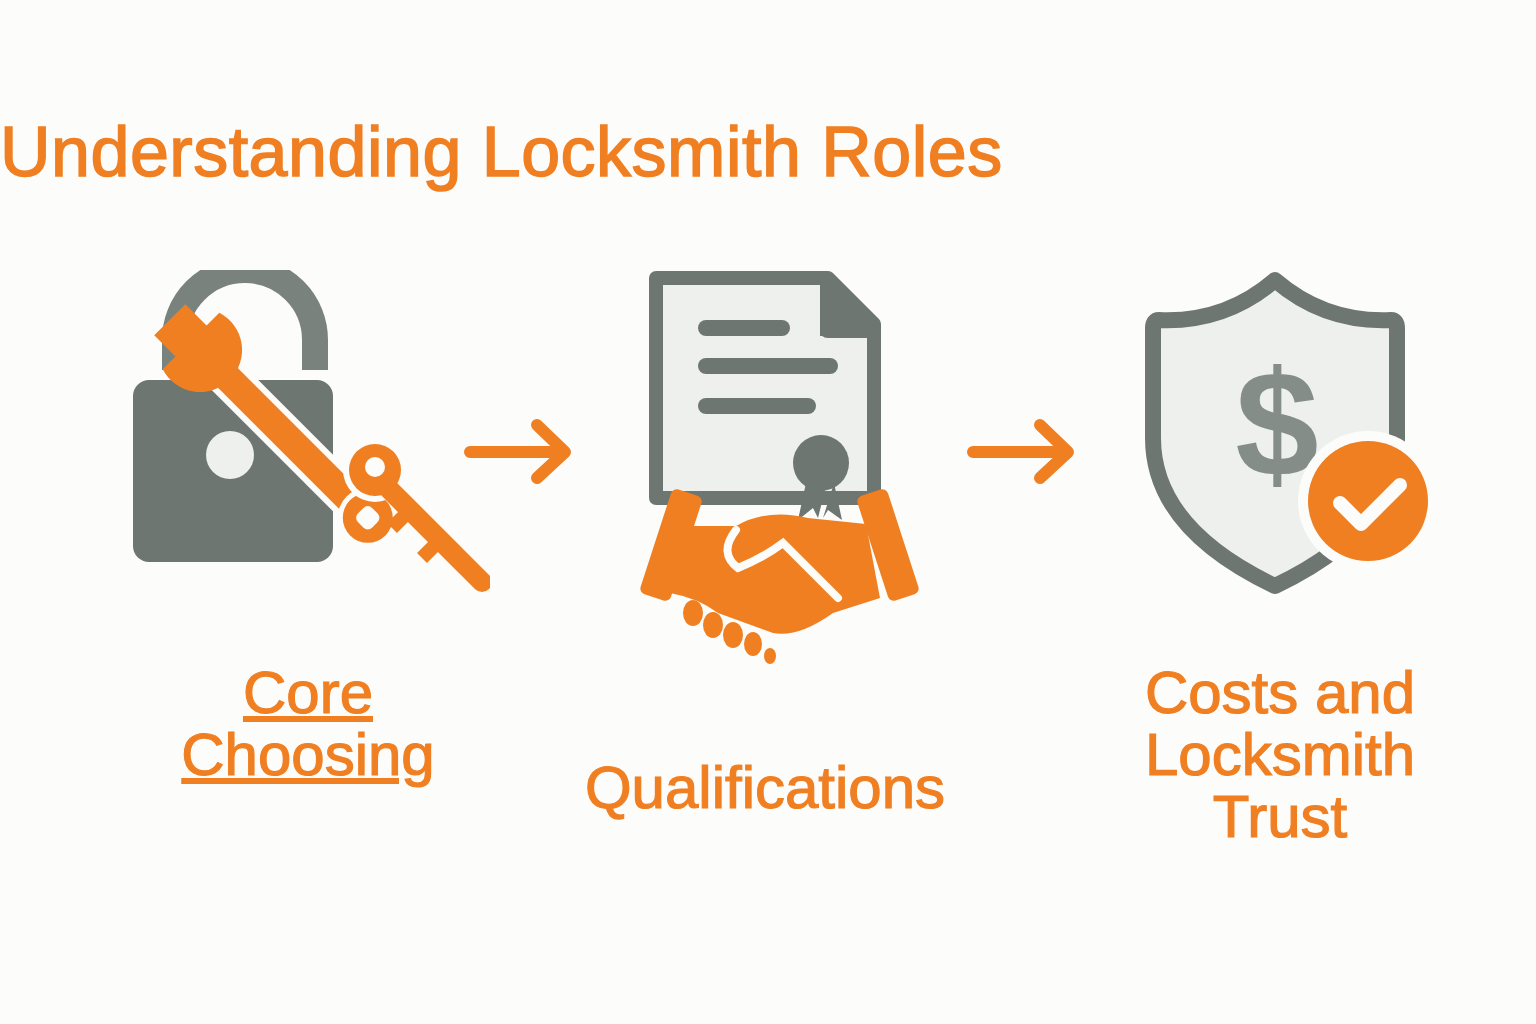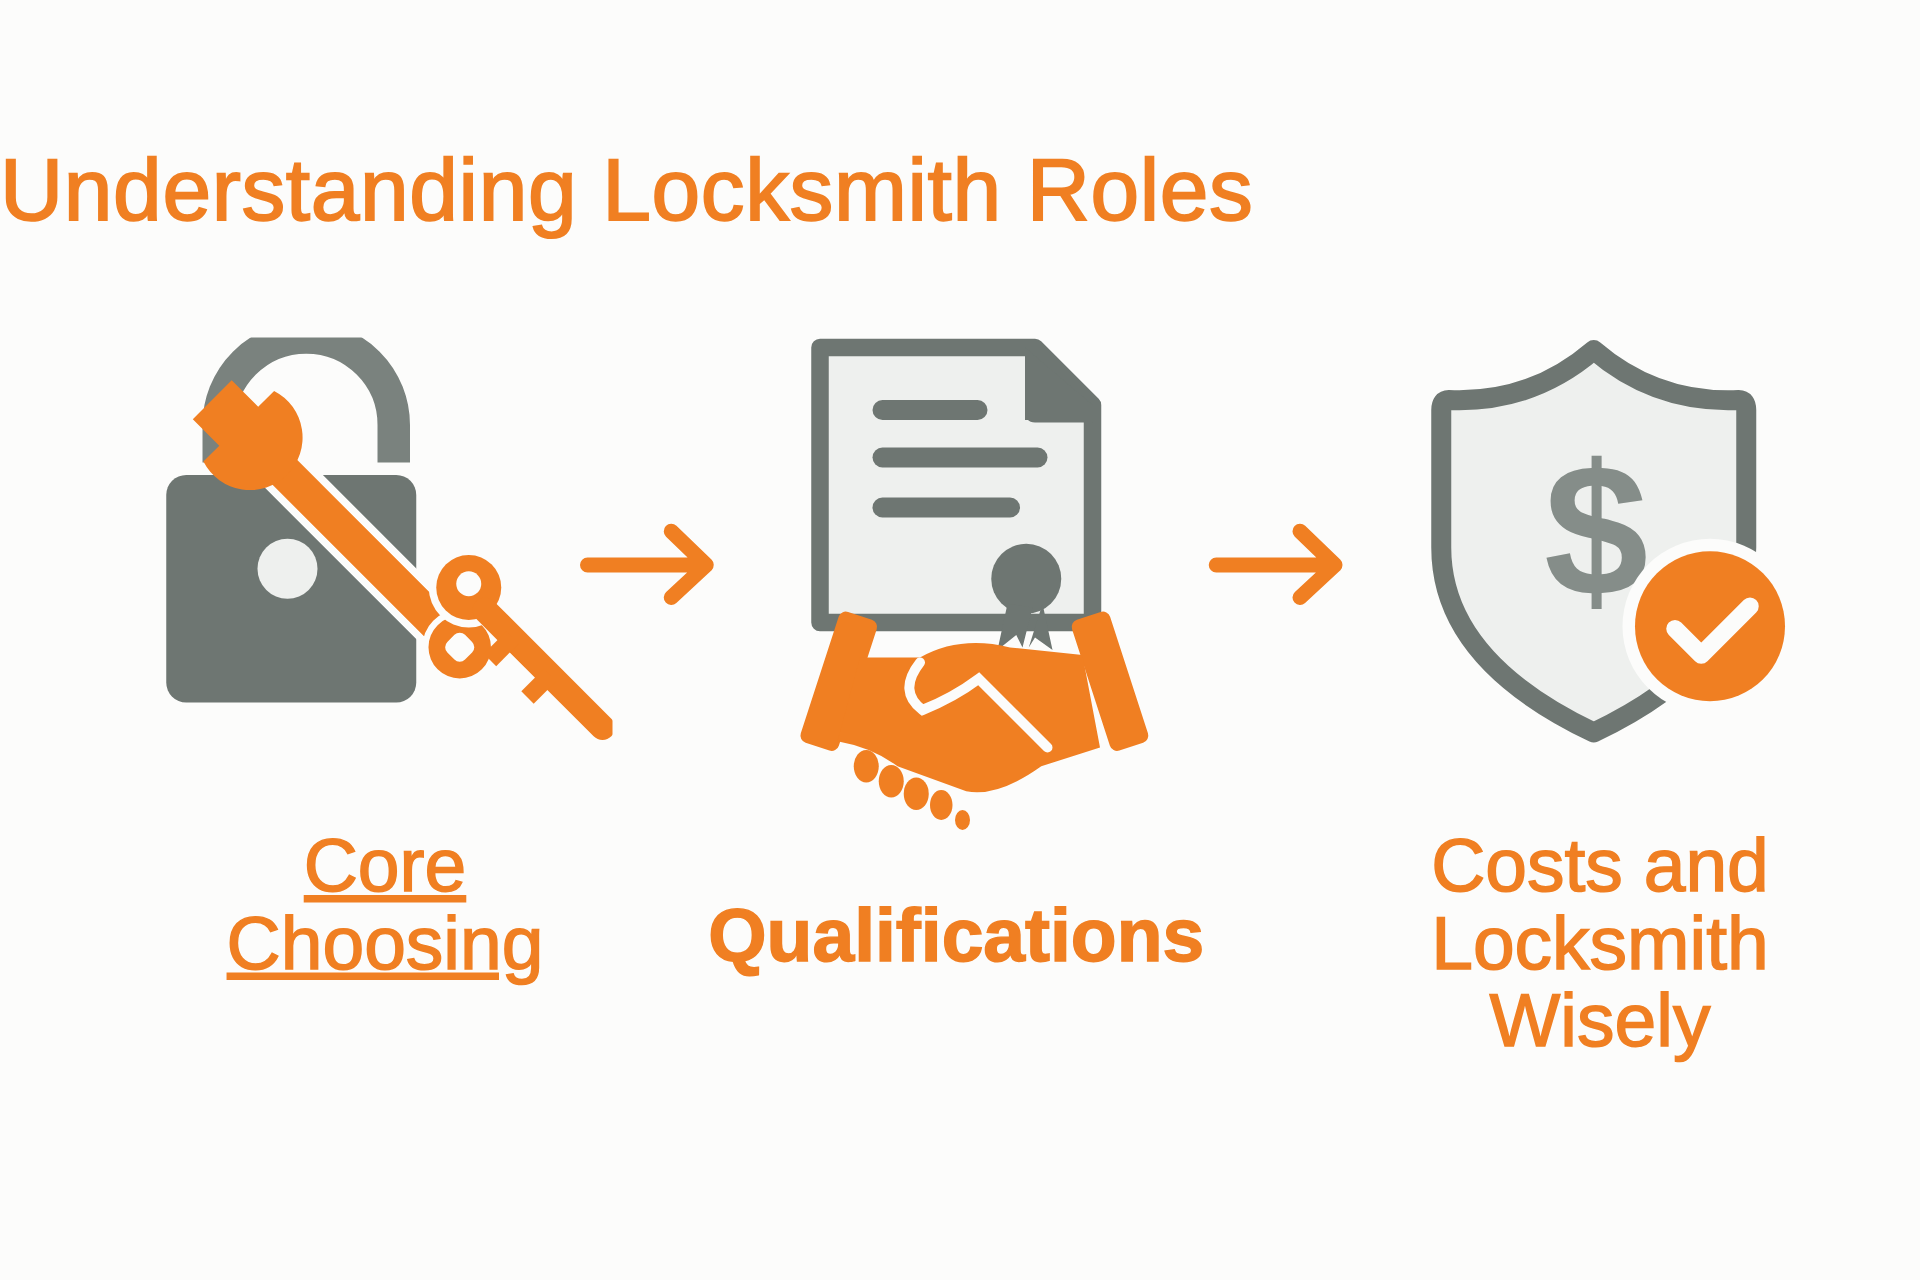--- a/index.html
+++ b/index.html
@@ -97,21 +97,21 @@
     <circle cx="233" cy="233" r="60" fill="#f07f22"></circle>
     <path d="M205 235 L226 256 L265 217" fill="none" stroke="#fcfcfb" stroke-width="14" stroke-linecap="round" stroke-linejoin="round"></path>
   </svg>
 </div>
 
 <div class="label" style="left:128px;top:662px;width:360px;text-decoration:underline;">
   <span>Core</span>
   <span>Choosing</span>
 </div>
 
-<div class="label" style="left:505px;top:718px;width:520px;font-weight:bold;">
+<div class="label" style="left:505px;top:757px;width:520px;">
   <span>Qualifications</span>
 </div>
 
 <div class="label" style="left:1080px;top:662px;width:400px;">
   <span>Costs and</span>
   <span>Locksmith</span>
-  <span>Wisely</span>
+  <span>Trust</span>
 </div>
 
 </body></html>

